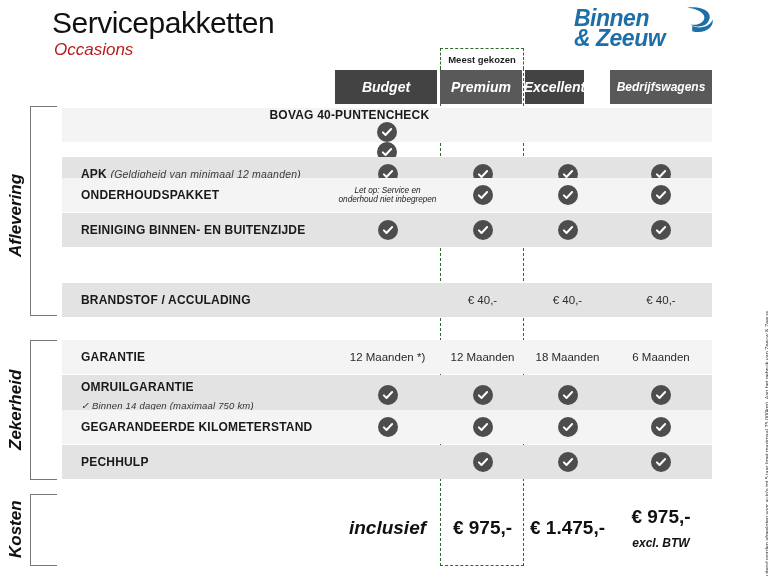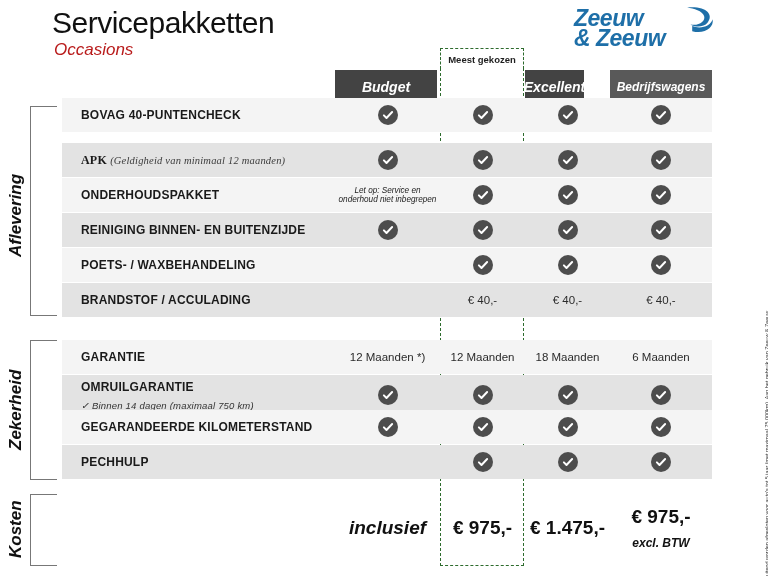--- a/index.html
+++ b/index.html
@@ -123,45 +123,46 @@
 </style>
 </head>
 <body>
 
 <div class="page">
 
   <div class="title">Servicepakketten</div>
   <div class="subtitle">Occasions</div>
 
   <div class="logo">
-    <div class="l1">Zeeuw</div>
+    <div class="l1">Binnen</div>
     <div class="l2">&amp; Zeeuw</div>
     <svg class="swoosh" viewBox="0 0 40 40">
       <path d="M6 4 C28 2, 38 12, 30 22 C26 27, 16 28, 10 24 C20 26, 28 20, 26 14 C24 8, 14 5, 6 4 Z" fill="#1e6fa8"></path>
       <path d="M12 26 C22 30, 34 26, 36 18 C38 28, 26 36, 12 32 Z" fill="#1e6fa8"></path>
     </svg>
   </div>
 
   <div class="mostchosen">Meest gekozen</div>
   <div class="premium-frame"></div>
 
   <div class="colhead c1">Budget</div>
+  <div class="colhead c2">Premium</div>
   <div class="colhead c3">Excellent</div>
   <div class="colhead c4">Bedrijfswagens</div>
 
   <div class="bracket" style="top:106px;height:208px;"></div>
   <div class="bracket-label" style="top:150px;height:130px;">Aflevering</div>
 
   <div class="bracket" style="top:340px;height:138px;"></div>
   <div class="bracket-label" style="top:360px;height:100px;">Zekerheid</div>
 
   <div class="bracket" style="top:494px;height:70px;"></div>
   <div class="bracket-label" style="top:498px;height:62px;">Kosten</div>
 
-  <div class="row plain" style="top:98px;">
+  <div class="row plain" style="top:108px;flex-direction:column;">
     <div class="rowlabel">
       <span>BOVAG 40-PUNTENCHECK</span>
     </div>
     <div class="cell k1">
         <span class="check">
           <svg viewBox="0 0 16 16">
             <path d="M2.5 8.5 L6 12 L13.5 4" stroke="#fff" stroke-width="2.6" fill="none" stroke-linecap="round" stroke-linejoin="round"></path>
           </svg>
         </span>
       </div>
@@ -181,21 +182,21 @@
       </div>
     <div class="cell k4">
         <span class="check">
           <svg viewBox="0 0 16 16">
             <path d="M2.5 8.5 L6 12 L13.5 4" stroke="#fff" stroke-width="2.6" fill="none" stroke-linecap="round" stroke-linejoin="round"></path>
           </svg>
         </span>
       </div>
   </div>
 
-  <div class="row alt" style="top:143px;font-family:Liberation Serif, serif;">
+  <div class="row alt" style="top:157px;">
     <div class="rowlabel">
       <span>APK</span>
       <span class="soft">(Geldigheid van minimaal 12 maanden)</span>
     </div>
     <div class="cell k1">
         <span class="check">
           <svg viewBox="0 0 16 16">
             <path d="M2.5 8.5 L6 12 L13.5 4" stroke="#fff" stroke-width="2.6" fill="none" stroke-linecap="round" stroke-linejoin="round"></path>
           </svg>
         </span>
@@ -280,47 +281,20 @@
       </div>
     <div class="cell k4">
         <span class="check">
           <svg viewBox="0 0 16 16">
             <path d="M2.5 8.5 L6 12 L13.5 4" stroke="#fff" stroke-width="2.6" fill="none" stroke-linecap="round" stroke-linejoin="round"></path>
           </svg>
         </span>
       </div>
   </div>
 
-  <div class="row plain" style="top:248px;">
-    <div class="rowlabel">
-      <span>POETS- / WAXBEHANDELING</span>
-    </div>
-    <div class="cell k1"></div>
-    <div class="cell k2">
-        <span class="check">
-          <svg viewBox="0 0 16 16">
-            <path d="M2.5 8.5 L6 12 L13.5 4" stroke="#fff" stroke-width="2.6" fill="none" stroke-linecap="round" stroke-linejoin="round"></path>
-          </svg>
-        </span>
-      </div>
-    <div class="cell k3">
-        <span class="check">
-          <svg viewBox="0 0 16 16">
-            <path d="M2.5 8.5 L6 12 L13.5 4" stroke="#fff" stroke-width="2.6" fill="none" stroke-linecap="round" stroke-linejoin="round"></path>
-          </svg>
-        </span>
-      </div>
-    <div class="cell k4">
-        <span class="check">
-          <svg viewBox="0 0 16 16">
-            <path d="M2.5 8.5 L6 12 L13.5 4" stroke="#fff" stroke-width="2.6" fill="none" stroke-linecap="round" stroke-linejoin="round"></path>
-          </svg>
-        </span>
-      </div>
-  </div>
 
   <div class="row alt" style="top:283px;">
     <div class="rowlabel">
       <span>BRANDSTOF / ACCULADING</span>
     </div>
     <div class="cell k1"></div>
     <div class="cell k2">
         <span class="txt">€ 40,-</span>
       </div>
     <div class="cell k3">

